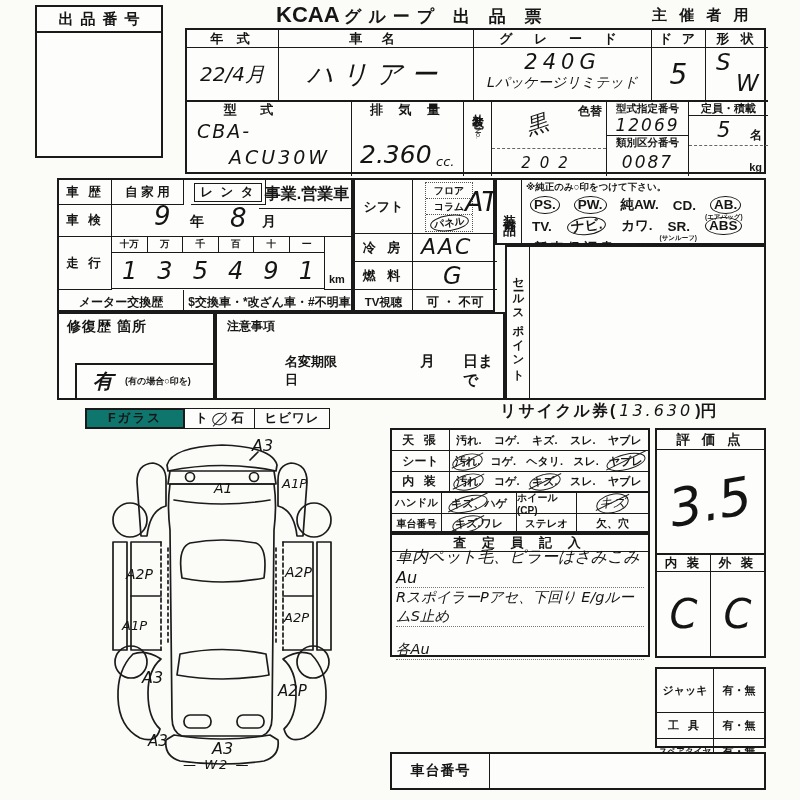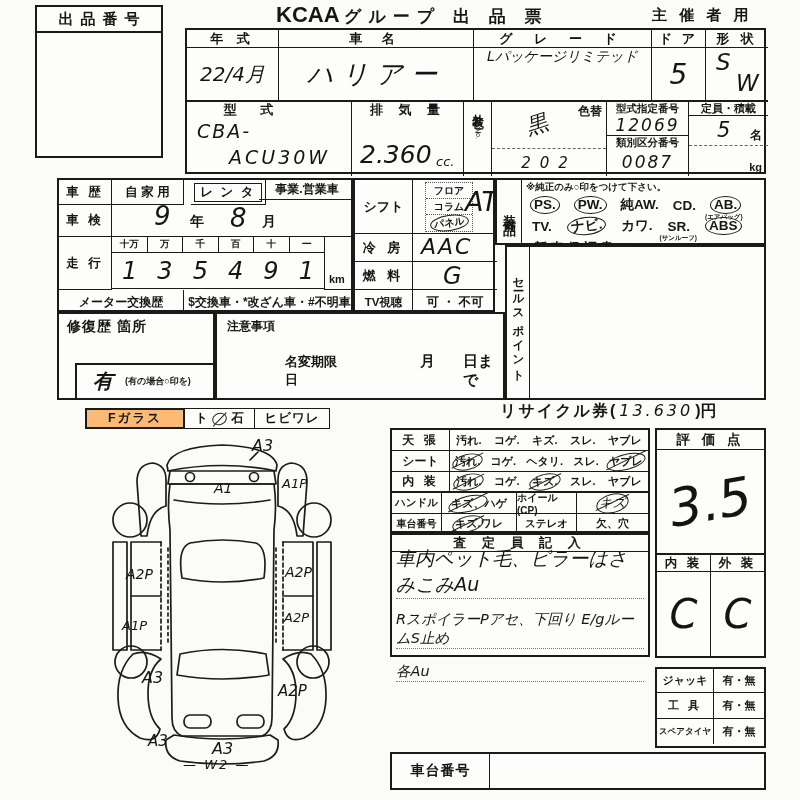--- a/index.html
+++ b/index.html
@@ -46,20 +46,21 @@
     <div class="cell hd ctr br bb" style="left:465px;top:0;width:54px;height:18px;font-size:13px;letter-spacing:3px">ド ア</div>
     <div class="cell hd ctr bb" style="left:519px;top:0;width:62px;height:18px;font-size:13px;letter-spacing:4px">形 状</div>
 
     <div class="cell ctr br bb2" style="left:0;top:18px;width:92px;height:54px">
         <span class="hw" style="font-size:20px">22/4月</span>
       </div>
     <div class="cell ctr br bb2" style="left:92px;top:18px;width:195px;height:54px">
         <span class="hw" style="font-size:26px;letter-spacing:8px">ハリアー</span>
       </div>
     <div class="cell br bb2" style="left:287px;top:18px;width:178px;height:54px;text-align:center">
+      <div class="hw" style="font-size:21px;letter-spacing:5px;margin-top:2px">240G</div>
       <div class="hw" style="font-size:14px">Lパッケージリミテッド</div>
     </div>
     <div class="cell ctr br bb2" style="left:465px;top:18px;width:54px;height:54px">
         <span class="hw" style="font-size:28px">5</span>
       </div>
     <div class="cell bb2" style="left:519px;top:18px;width:62px;height:54px">
       <span class="hw ab" style="left:10px;top:1px;font-size:23px">S</span>
       <span class="hw ab" style="left:30px;top:22px;font-size:23px">W</span>
     </div>
 
@@ -105,21 +106,21 @@
       </div>
     </div>
   </div>
 
   <div class="bx" style="left:57px;top:178px;width:296px;height:134px">
     <div class="cell hd ctr br bb" style="left:0;top:0;width:53px;height:25px;font-size:12.5px;letter-spacing:3px">車 歴</div>
     <div class="cell hd ctr br bb" style="left:53px;top:0;width:72px;height:25px;font-size:12.5px">自 家 用</div>
     <div class="cell ctr br bb" style="left:132px;top:0;width:75px;height:25px">
       <span class="hd" style="border:1.7px solid #1a1a1a;padding:0 5px;font-size:12.5px;letter-spacing:2px">レ ン タ</span>
     </div>
-    <div class="cell hd ctr bb" style="left:200px;top:0;width:96px;height:20px;font-size:12px">事業.営業車</div>
+    <div class="cell hd ctr bb" style="left:200px;top:0;width:96px;height:29px;font-size:16px">事業.営業車</div>
 
     <div class="cell hd ctr br bb" style="left:0;top:25px;width:53px;height:32px;font-size:12.5px;letter-spacing:3px">車 検</div>
     <div class="cell bb" style="left:53px;top:25px;width:243px;height:32px">
       <span class="hw ab" style="left:42px;top:-4px;font-size:26px">9</span>
       <span class="hd ab" style="left:78px;top:8px;font-size:14px">年</span>
       <span class="hw ab" style="left:118px;top:-2px;font-size:26px">8</span>
       <span class="hd ab" style="left:150px;top:8px;font-size:14px">月</span>
     </div>
 
     <div class="cell hd ctr br bb" style="left:0;top:57px;width:53px;height:53px;font-size:12.5px;letter-spacing:3px">走 行</div>
@@ -224,21 +225,21 @@
     </div>
   </div>
 
   <div class="ab" style="left:500px;top:401px;display:flex;align-items:baseline">
     <span class="hd" style="font-size:16px;letter-spacing:2px">リサイクル券(</span>
     <span class="hw" style="font-size:16px;letter-spacing:3px;width:78px;text-align:center">13.630</span>
     <span class="hd" style="font-size:16px">)円</span>
   </div>
 
   <div class="ab" style="left:85px;top:408px;height:21px;display:flex">
-    <div class="hd ctr" style="width:100px;border:2px solid #1a1a1a;font-size:12.5px;letter-spacing:2px;background:#fdba74">Fガラス</div>
+    <div class="hd ctr" style="width:100px;border:2px solid #1a1a1a;font-size:12.5px;letter-spacing:2px;background:#0f766e">Fガラス</div>
     <div class="ctr" style="width:70px;border:1.3px solid #1a1a1a;border-left:none;gap:4px;background:#fdfdfb">
       <span class="hd" style="font-size:12.5px">ト</span>
       <span style="width:15px;height:12px;border:1.8px solid #232323;border-radius:50%;transform:rotate(-20deg);position:relative">
           <i class="strike" style="left:-3px;right:-3px"></i>
         </span>
       <span class="hd" style="font-size:12.5px">石</span>
     </div>
     <div class="hd ctr" style="width:75px;border:1.3px solid #1a1a1a;border-left:none;font-size:12.5px;letter-spacing:1px;background:#fdfdfb">ヒビワレ</div>
   </div>
 
@@ -285,21 +286,21 @@
     <div class="cell br ctr" style="left:50px;top:84px;width:75px;height:19px;font-size:11px;font-weight:bold">
       <span class="mk"><span>キズ.</span><i class="scr"></i><i class="strike"></i></span>
       <span>ワレ</span>
     </div>
     <div class="cell hd ctr br" style="left:125px;top:84px;width:60px;height:19px;font-size:10.5px">ステレオ</div>
     <div class="cell hd ctr" style="left:185px;top:84px;width:71px;height:19px;font-size:11px">欠、穴</div>
   </div>
 
   <div class="bx" style="left:390px;top:533px;width:260px;height:124px">
     <div class="hd ctr bb" style="height:17px;font-size:13px;letter-spacing:6px">査 定 員 記 入</div>
-    <div class="hw dotline" style="margin:15px 4px;height:32px;font-size:19px;display:flex;align-items:flex-end">車内ペット毛、ピラーはさみこみAu</div>
+    <div class="hw dotline" style="margin:4px 4px;height:32px;font-size:16px;display:flex;align-items:flex-end">車内ペット毛、ピラーはさみこみAu</div>
     <div class="hw dotline" style="margin:0 4px;height:35px;font-size:14.5px;display:flex;align-items:flex-end">RスポイラーPアセ、下回り E/gルームS止め</div>
     <div class="hw dotline" style="margin:0 4px;height:33px;font-size:14.5px;display:flex;align-items:flex-end">各Au</div>
   </div>
 
   <div class="bx" style="left:655px;top:428px;width:111px;height:230px">
     <div class="hd ctr bb" style="height:20px;font-size:13.5px;letter-spacing:4px">評 価 点</div>
     <div class="ctr" style="height:103px">
       <span class="hw" style="font-size:52px;transform:rotate(-10deg)">3.5</span>
     </div>
     <div style="display:flex;height:19px;border-top:2px solid #1a1a1a;border-bottom:1.5px solid #1a1a1a">
@@ -310,21 +311,21 @@
       <span class="ctr br" style="flex:1">
           <i class="hw" style="font-size:40px;font-style:italic">C</i>
         </span>
       <span class="ctr" style="flex:1">
           <i class="hw" style="font-size:40px;font-style:italic">C</i>
         </span>
     </div>
   </div>
 
   <div class="bx" style="left:655px;top:667px;width:111px;height:81px">
-    <div style="display:flex;height:24px;border-bottom:1.5px solid #1a1a1a">
+    <div style="display:flex;height:44px;border-bottom:1.5px solid #1a1a1a">
       <span class="hd ctr br" style="width:57px;font-size:11px">ジャッキ</span>
       <span class="hd ctr" style="flex:1;font-size:11px">有・無</span>
     </div>
     <div style="display:flex;height:26px;border-bottom:1.5px solid #1a1a1a">
       <span class="hd ctr br" style="width:57px;font-size:11px;letter-spacing:3px">工 具</span>
       <span class="hd ctr" style="flex:1;font-size:11px">有・無</span>
     </div>
     <div style="display:flex;height:25px">
       <span class="hd ctr br" style="width:57px;font-size:8.5px">スペアタイヤ</span>
       <span class="hd ctr" style="flex:1;font-size:11px">有・無</span>

